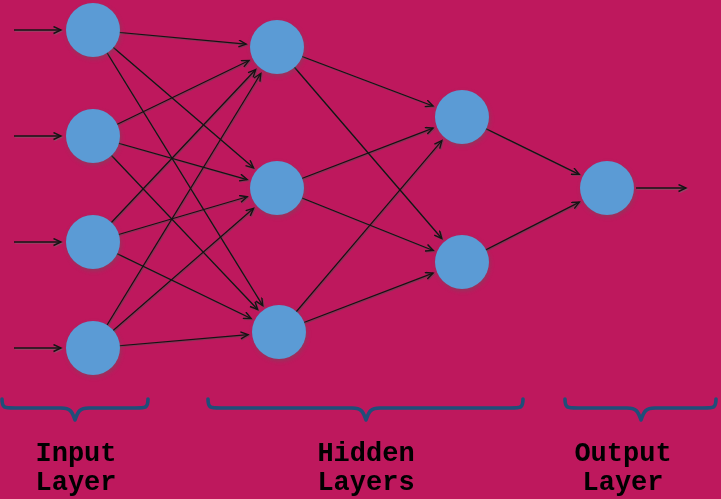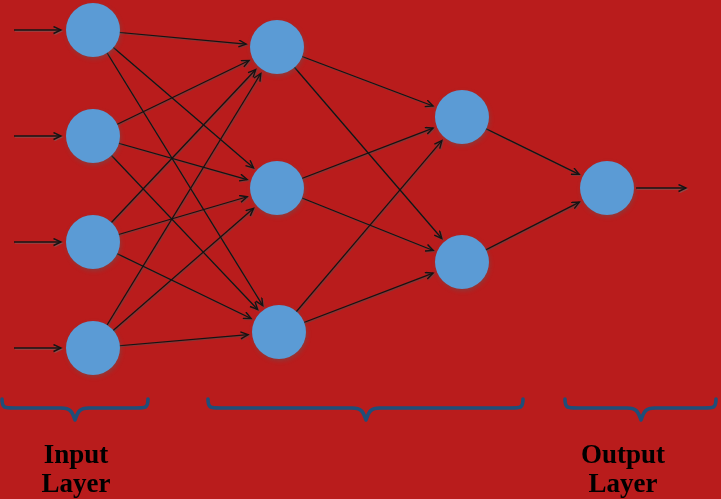--- a/index.html
+++ b/index.html
@@ -1,18 +1,18 @@
 <!DOCTYPE html>
 <html><head>
 <meta charset="utf-8">
 <style>
   html,body{margin:0;padding:0;background:#ffffff;}
   .stage{
     position:relative;width:721px;height:499px;overflow:hidden;
-    background:#b91c1c;font-family:Liberation Serif, serif;
+    background:#be185d;font-family:Liberation Mono, monospace;
   }
   #net-svg{position:absolute;left:0;top:0;}
   .layer-label{
     position:absolute;top:440px;transform:translateX(-50%);
     font-weight:700;font-size:27px;line-height:29px;color:#000000;
     text-align:center;white-space:pre-line;
   }
   .edges-g{filter:drop-shadow(1.3px 1.3px 0px rgba(80,80,80,0.55));}
   .io-g{filter:drop-shadow(1.2px 1.2px 0px rgba(110,110,110,0.55));}
   .nodes-g{filter:drop-shadow(1px 2.5px 2px rgba(90,90,90,0.45));}
@@ -67,15 +67,17 @@
         <circle cx="277" cy="47" r="27" fill="#5B9BD5"></circle>
         <circle cx="277" cy="188" r="27" fill="#5B9BD5"></circle>
         <circle cx="279" cy="332" r="27" fill="#5B9BD5"></circle>
         <circle cx="462" cy="117" r="27" fill="#5B9BD5"></circle>
         <circle cx="462" cy="262" r="27" fill="#5B9BD5"></circle>
         <circle cx="607" cy="188" r="27" fill="#5B9BD5"></circle>
       </g>
     </svg>
   <div class="layer-label" style="left: 76px; top: 440px; color: rgb(0, 0, 0);">Input
 Layer</div>
+  <div class="layer-label" style="left: 366px; top: 440px; color: rgb(0, 0, 0);">Hidden
+Layers</div>
   <div class="layer-label" style="left: 623px; top: 440px; color: rgb(0, 0, 0);">Output
 Layer</div>
 </div>
 
 </body></html>

